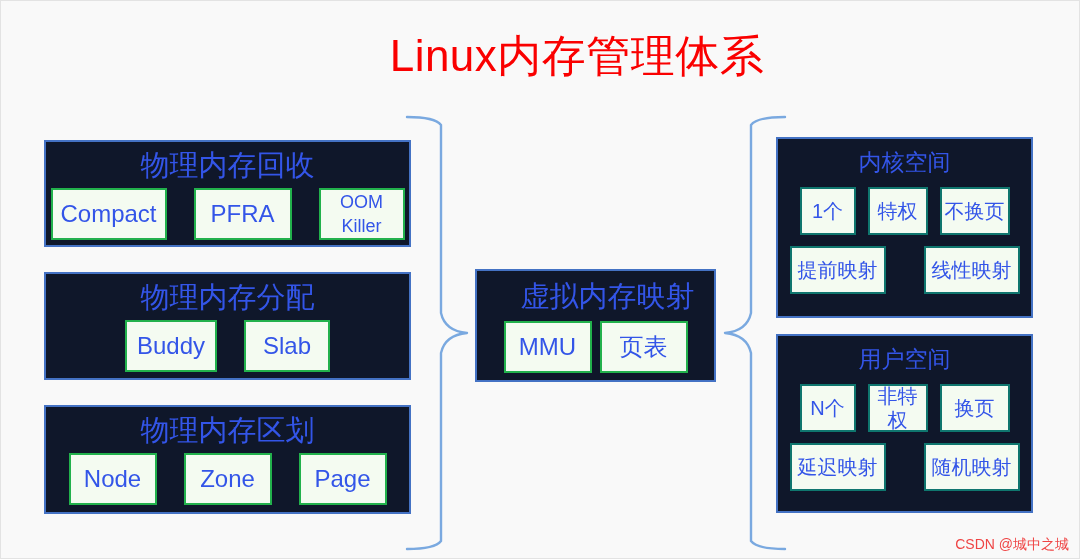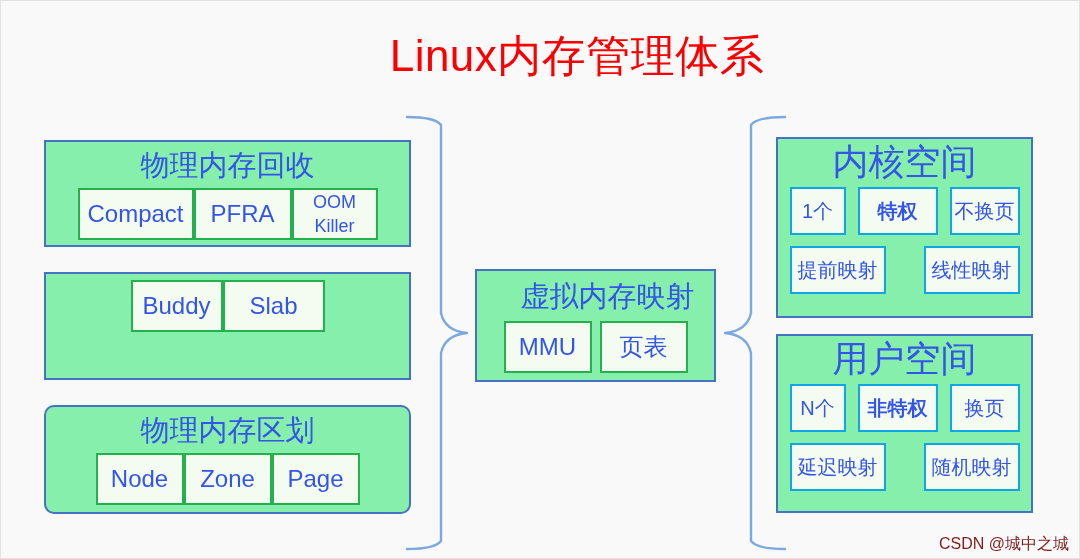--- a/index.html
+++ b/index.html
@@ -37,21 +37,21 @@
     letter-spacing: 0.5px;
     white-space: nowrap;
     margin-left: 36px;
   }
 
   
   .group-box {
     position: absolute;
     box-sizing: border-box;
     border: 2px solid #4472c4;
-    background: #86efac;
+    background: #0f172a;
   }
   .group-title {
     color: #3355e8;
     font-size: 29px;
     line-height: 34px;
     text-align: center;
     white-space: nowrap;
     font-weight: 400;
   }
   .chip-row {
@@ -71,79 +71,79 @@
     line-height: 28px;
     white-space: pre-line;
     font-weight: 400;
   }
   
   .chip.vivid {
     border: 2px solid #22b14c;
   }
   
   .chip.pale {
-    border: 2px solid #0ea5e9;
+    border: 2px solid #0f766e;
   }
 
   
   #box-reclaim   { left: 43px;  top: 139px; width: 367px; height: 107px; }
   #box-alloc     { left: 43px;  top: 271px; width: 367px; height: 108px; }
-  #box-zoning    { left: 43px;  top: 404px; width: 367px; height: 109px; border-radius: 10px; }
+  #box-zoning    { left: 43px;  top: 404px; width: 367px; height: 109px; }
   #box-vmap      { left: 474px; top: 268px; width: 241px; height: 113px; }
   #box-kernel    { left: 775px; top: 136px; width: 257px; height: 181px; }
   #box-user      { left: 775px; top: 333px; width: 257px; height: 179px; }
 
   
   .group-box.left .group-title { margin-top: 6px; }
-  .group-box.left .chip-row    { margin-top: 6px; gap: 0; }
+  .group-box.left .chip-row    { margin-top: 6px; gap: 27px; }
   .group-box.left .chip        { height: 52px; }
 
   .group-box.center .group-title { margin-top: 8px; margin-left: 24px; }
   .group-box.center .chip-row    { margin-top: 8px; gap: 8px; }
   .group-box.center .chip        { height: 52px; }
 
-  .group-box.right .group-title { margin-top: 6px; font-size: 36px; }
+  .group-box.right .group-title { margin-top: 6px; font-size: 23px; }
   .group-box.right .chip-row    { margin-top: 8px; gap: 12px; }
   .group-box.right .chip        { height: 48px; font-size: 20px; line-height: 24px; }
   .group-box.right .chip-row + .chip-row { margin-top: 11px; gap: 38px; }
 
   
   .w-compact  { width: 116px; }
   .w-pfra     { width: 98px;  }
   .w-oom      { width: 86px;  }
   .w-buddy    { width: 92px;  }
-  .w-slab     { width: 102px; text-align: center;  }
+  .w-slab     { width: 86px; text-align: center;  }
   .w-kmalloc  { width: 102px; }
   .w-node     { width: 88px;  }
   .w-zone     { width: 88px;  }
   .w-page     { width: 88px;  }
   .w-mmu      { width: 88px;  }
   .w-pagetbl  { width: 88px;  }
   .w-n1       { width: 56px;  }
-  .w-n2       { width: 80px; font-weight: bold;  }
+  .w-n2       { width: 60px;  }
   .w-n3       { width: 70px;  }
   .w-m1       { width: 96px;  }
   .w-m2       { width: 96px;  }
   .chip.two-line { line-height: 24px; font-size: 18px; }
 
   
   .brace-svg {
     position: absolute;
     pointer-events: none;
   }
   #brace-left  { left: 404px; top: 112px; width: 86px; height: 440px; }
   #brace-right { left: 700px; top: 112px; width: 86px; height: 440px; }
 
   
   #watermark {
     position: absolute;
     right: 10px;
     bottom: 6px;
-    color: #7f1d1d;
-    font-size: 16px;
+    color: #ef4444;
+    font-size: 14px;
     line-height: 16px;
     white-space: nowrap;
   }
 </style>
 </head>
 <body>
 
 <div id="page">
 
   <div id="main-title">Linux内存管理体系</div>
@@ -152,20 +152,21 @@
     <div class="group-title">物理内存回收</div>
     <div class="chip-row">
       <div class="chip vivid w-compact">Compact</div>
       <div class="chip vivid w-pfra">PFRA</div>
       <div class="chip vivid w-oom two-line">OOM
 Killer</div>
     </div>
   </div>
 
   <div class="group-box left" id="box-alloc">
+    <div class="group-title">物理内存分配</div>
     <div class="chip-row">
       <div class="chip vivid w-buddy">Buddy</div>
       <div class="chip vivid w-slab">Slab</div>
     </div>
   </div>
 
   <div class="group-box left" id="box-zoning">
     <div class="group-title">物理内存区划</div>
     <div class="chip-row">
       <div class="chip vivid w-node">Node</div>

